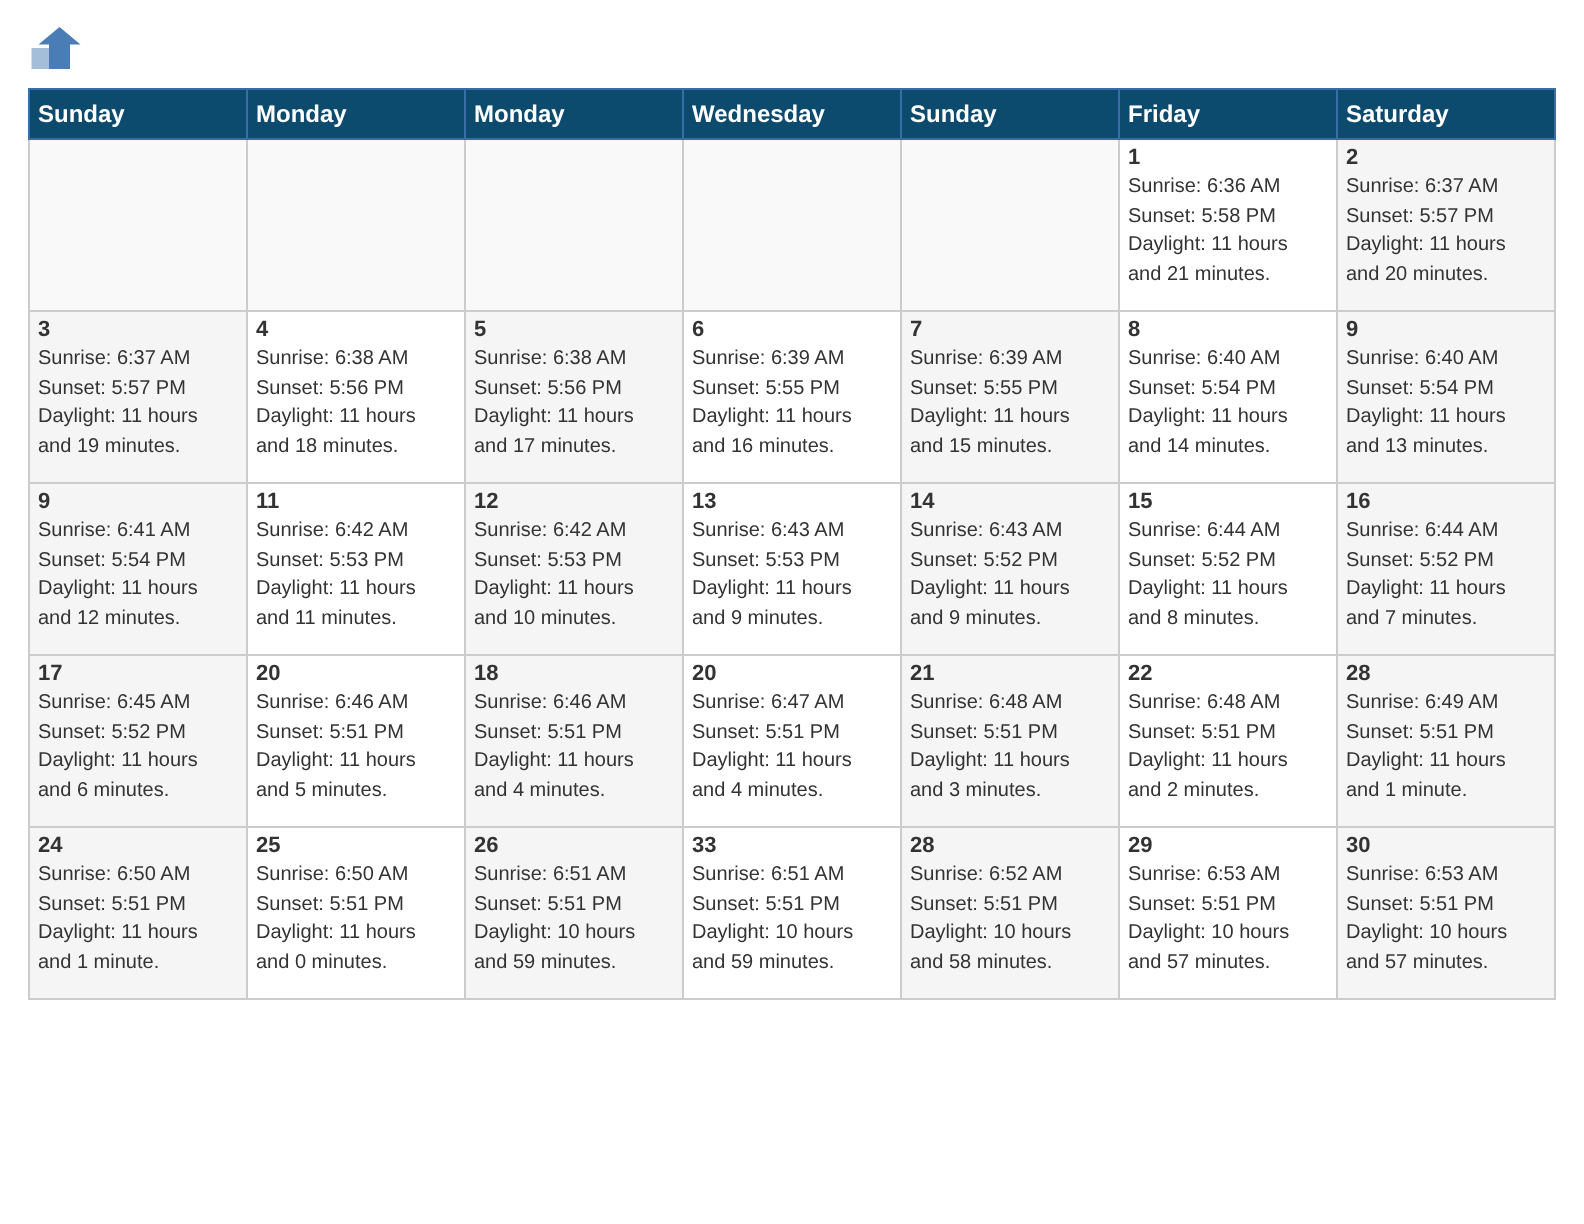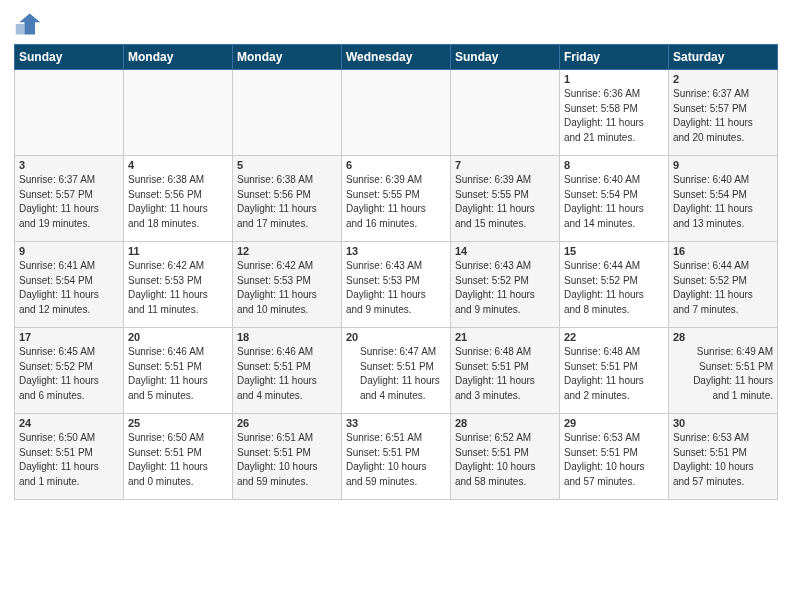--- a/index.html
+++ b/index.html
@@ -268,42 +268,42 @@
           </td>
           <td>
             <span class="day-number">18</span>
             <div class="day-info" style="white-space: pre-line;">Sunrise: 6:46 AM
 Sunset: 5:51 PM
 Daylight: 11 hours
 and 4 minutes.</div>
           </td>
           <td>
             <span class="day-number">20</span>
-            <div class="day-info" style="white-space: pre-line; margin-left: 14px;">Sunrise: 6:47 AM
+            <div class="day-info" style="white-space: pre-line;">Sunrise: 6:47 AM
 Sunset: 5:51 PM
 Daylight: 11 hours
 and 4 minutes.</div>
           </td>
           <td>
             <span class="day-number">21</span>
             <div class="day-info" style="white-space: pre-line;">Sunrise: 6:48 AM
 Sunset: 5:51 PM
 Daylight: 11 hours
 and 3 minutes.</div>
           </td>
           <td>
             <span class="day-number">22</span>
             <div class="day-info" style="white-space: pre-line;">Sunrise: 6:48 AM
 Sunset: 5:51 PM
 Daylight: 11 hours
 and 2 minutes.</div>
           </td>
           <td>
             <span class="day-number">28</span>
-            <div class="day-info" style="white-space: pre-line; text-align: right;">Sunrise: 6:49 AM
+            <div class="day-info" style="white-space: pre-line;">Sunrise: 6:49 AM
 Sunset: 5:51 PM
 Daylight: 11 hours
 and 1 minute.</div>
           </td>
         </tr>
         <tr>
           <td>
             <span class="day-number">24</span>
             <div class="day-info" style="white-space: pre-line;">Sunrise: 6:50 AM
 Sunset: 5:51 PM

